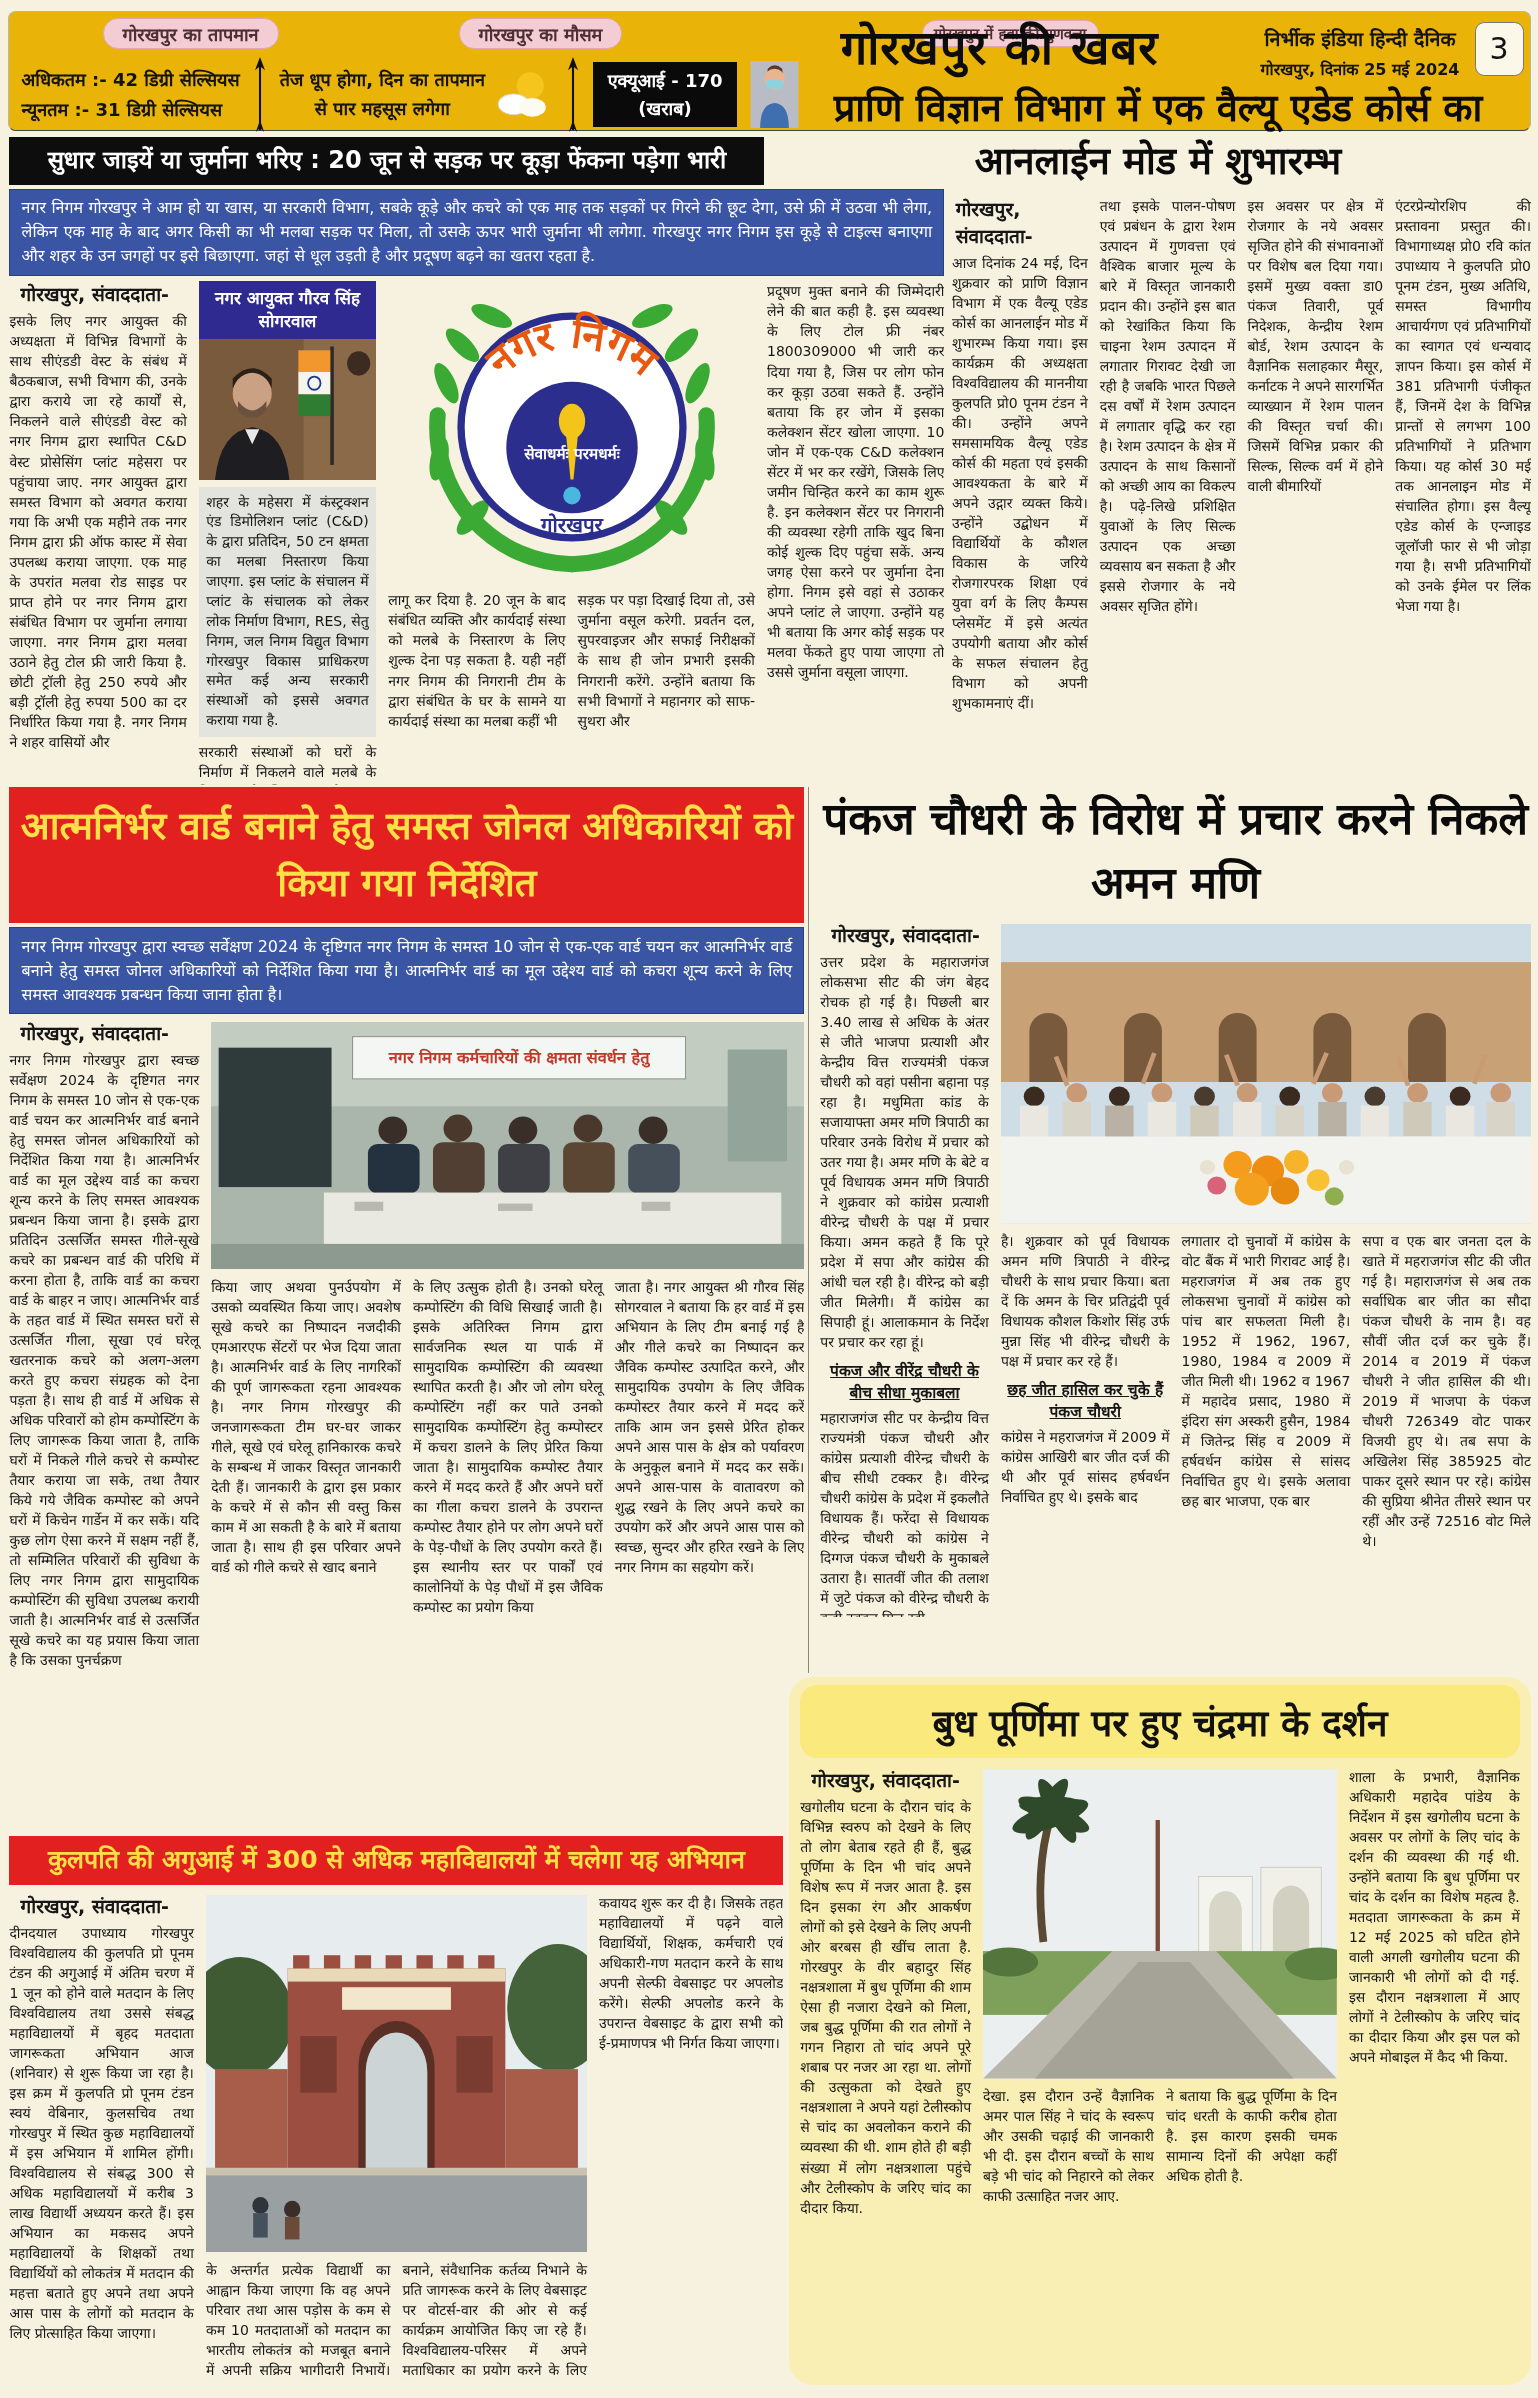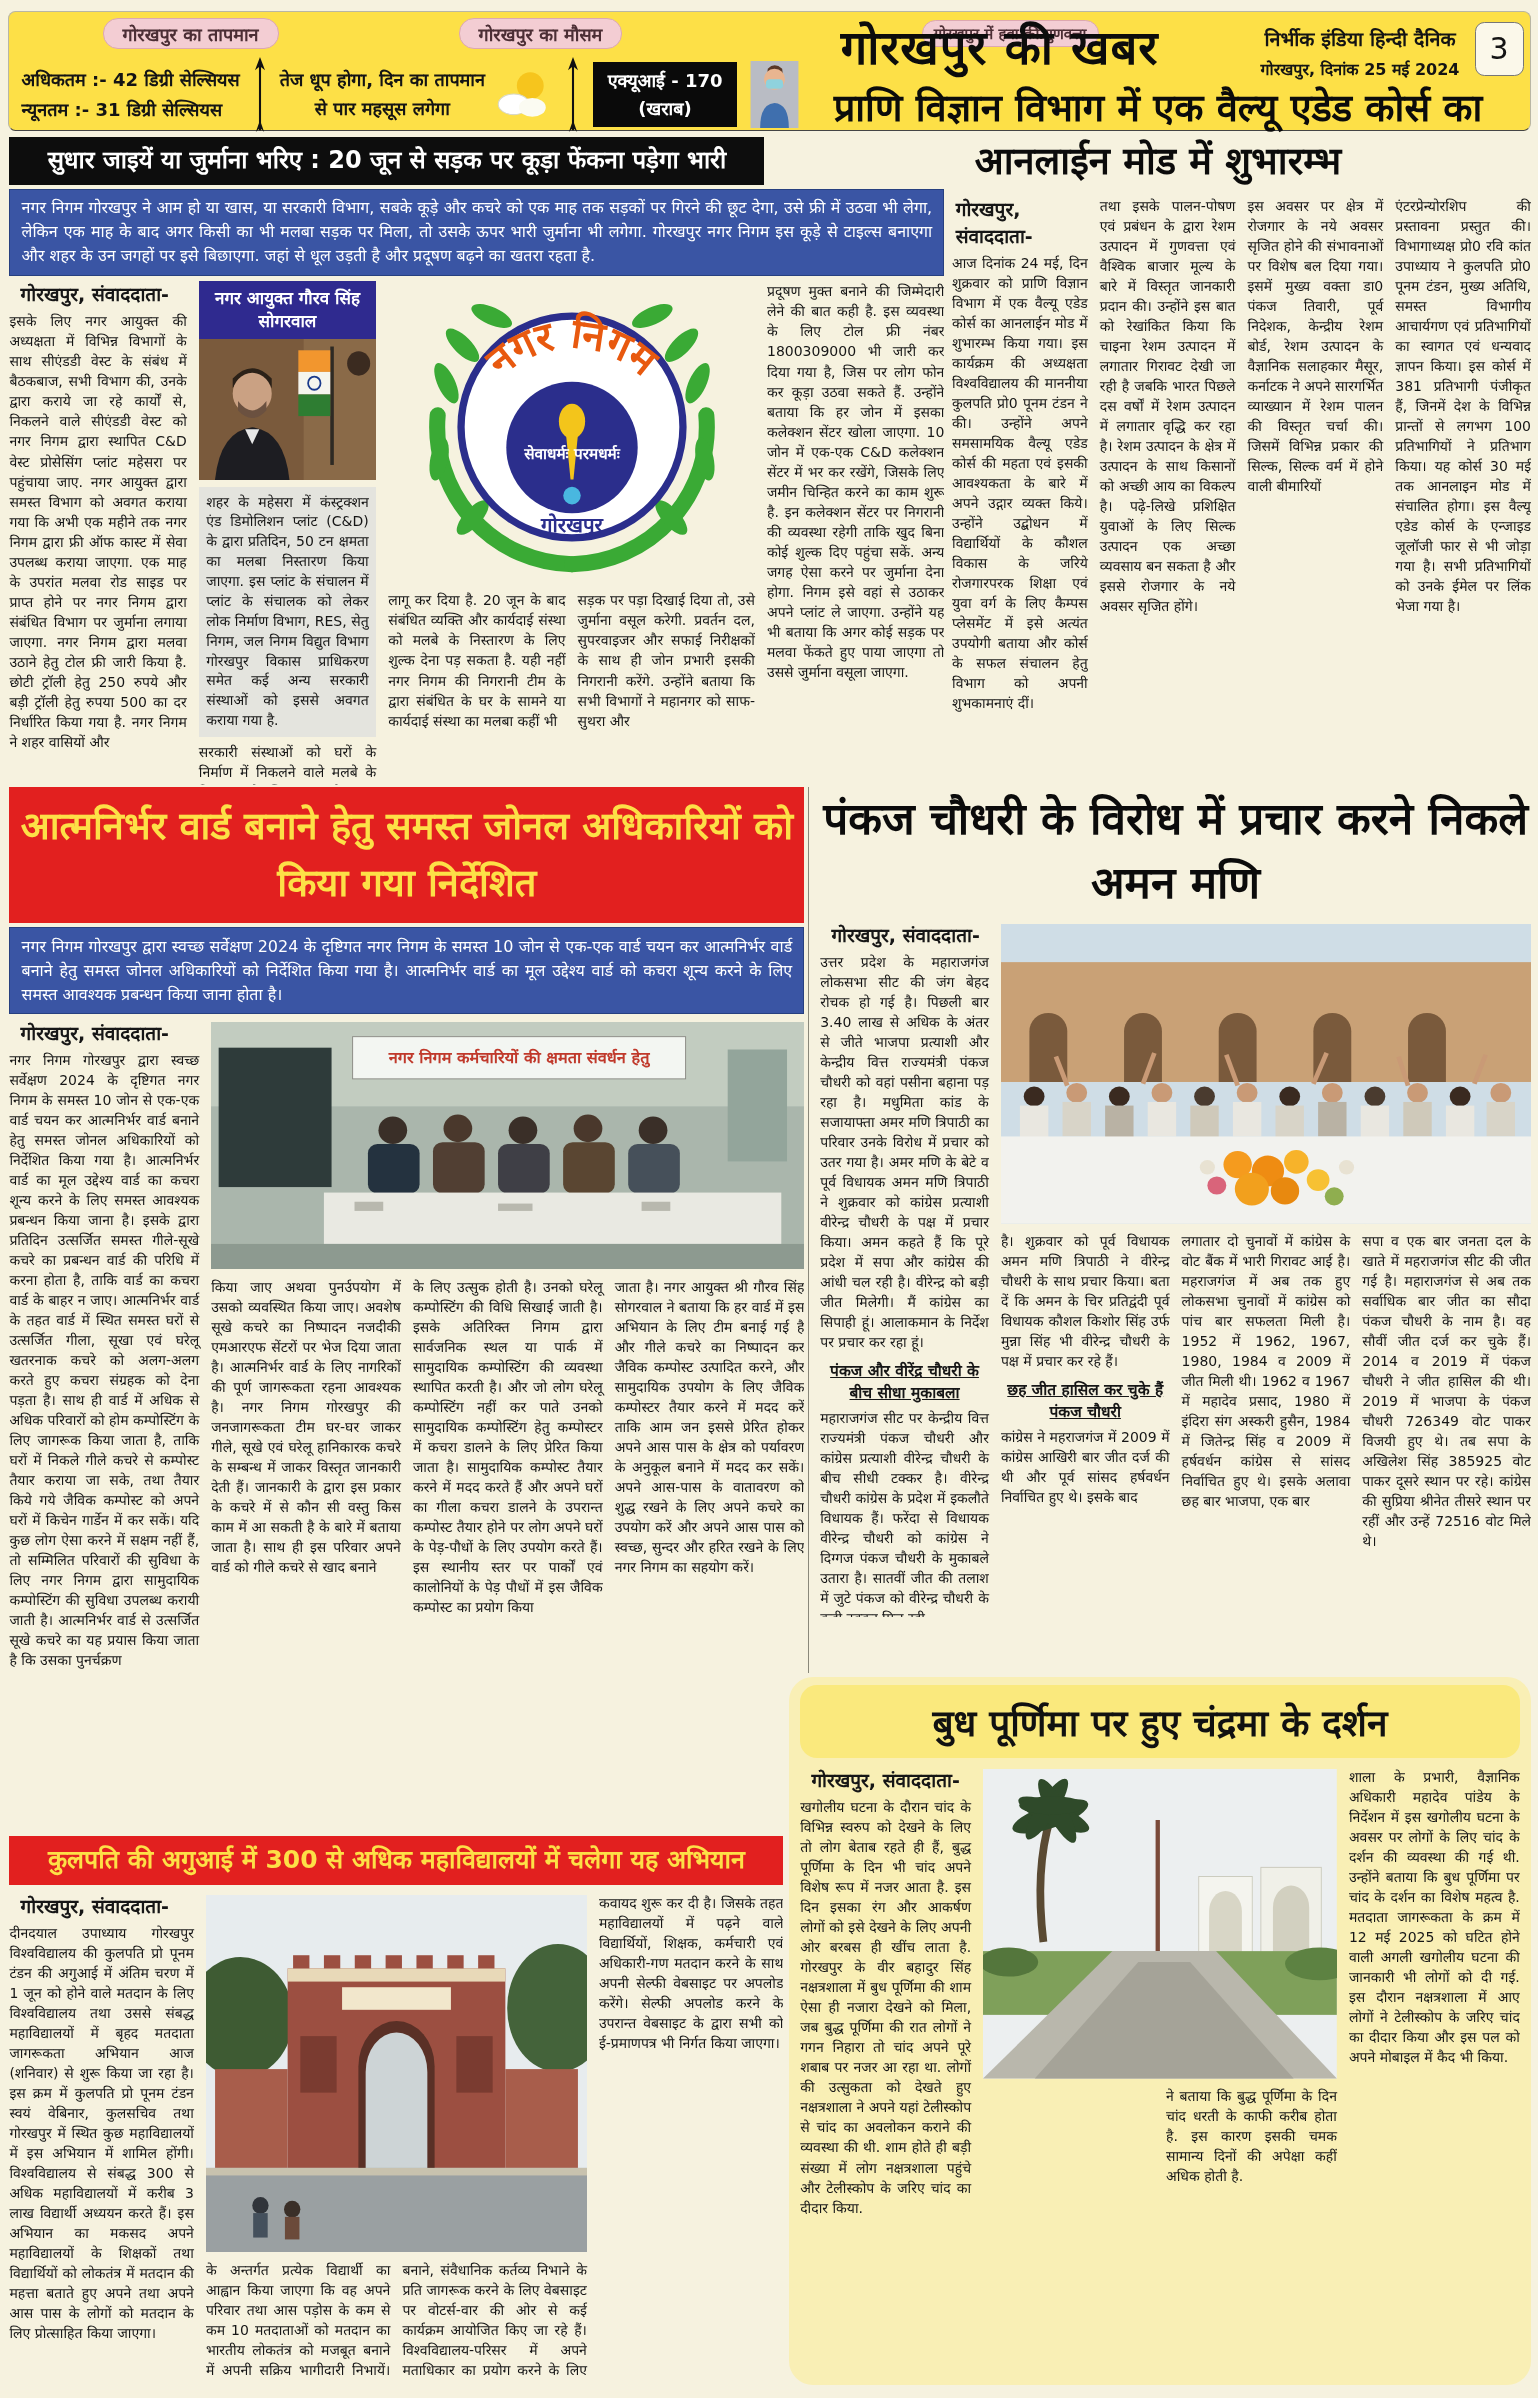--- a/index.html
+++ b/index.html
@@ -1,21 +1,21 @@
 <!DOCTYPE html>
 <html style="font-size:15px"><head>
 <meta charset="utf-8">
 <style>
   * { box-sizing:border-box; margin:0; padding:0; }
   body { background:#c9c6b8; font-family:"DejaVu Sans","Liberation Sans",sans-serif; }
   .page { position:relative; width:1538px; height:2399px; background:#f6f2df; overflow:hidden; color:#141414; margin:0 auto; }
 
   
   .header { position:absolute; left:7.5px; top:11.2px; width:1523px; height:120px;
-            background:#fde047; border:0.9px solid #b9b6a4; border-bottom:1.9px solid #444; border-radius:7.5px; }
+            background:#eab308; border:0.9px solid #b9b6a4; border-bottom:1.9px solid #444; border-radius:7.5px; }
   .pill { position:absolute; background:#f3cdd3; border:1.9px solid #dda8b0; border-radius:15px;
           padding:2.8px 19px; font-weight:bold; font-size:18px; color:#4c2e35; white-space:nowrap; }
   .infos { position:absolute; top:45px; left:13px; display:flex; align-items:center; gap:13px; }
   .temp { font-size:18px; font-weight:bold; line-height:1.65; white-space:nowrap; }
   .wx { text-align:center; font-size:18px; font-weight:bold; line-height:1.6; }
   .wxwrap { display:flex; align-items:center; gap:5.6px; }
   .aqi { background:#0a0a0a; color:#fff; text-align:center; font-weight:bold; font-size:18px;
          padding:4.7px 15px; line-height:1.55; white-space:nowrap; }
   .mast { position:absolute; left:745px; top:9.4px; width:770px; display:flex; align-items:flex-start; gap:15px; }
   .mast-title { font-size:47px; font-weight:bold; letter-spacing:0.9px; color:#0c0c0c; flex:1; text-align:center; line-height:1.1; }
@@ -340,20 +340,21 @@
             <ellipse cx="86" cy="46" rx="40" ry="11" transform="rotate(60 86 46)"></ellipse>
             <ellipse cx="80" cy="40" rx="38" ry="10"></ellipse>
           </g>
           <rect y="200" width="410" height="70" fill="#7fa05a"></rect>
           <ellipse cx="30" cy="212" rx="34" ry="16" fill="#54763c"></ellipse>
           <ellipse cx="390" cy="214" rx="40" ry="18" fill="#5d8242"></ellipse>
           <path d="M0 340 L150 200 L270 200 L410 340 Z" fill="#b9b7ac"></path>
           <path d="M60 340 L180 212 L240 212 L360 340 Z" fill="#a5a398"></path>
         </svg>
       </div>
+      <div class="txt" style="grid-area:c2">देखा. इस दौरान उन्हें वैज्ञानिक अमर पाल सिंह ने चांद के स्वरूप और उसकी चढ़ाई की जानकारी भी दी. इस दौरान बच्चों के साथ बड़े भी चांद को निहारने को लेकर काफी उत्साहित नजर आए.</div>
       <div class="txt" style="grid-area:c3">ने बताया कि बुद्ध पूर्णिमा के दिन चांद धरती के काफी करीब होता है. इस कारण इसकी चमक सामान्य दिनों की अपेक्षा कहीं अधिक होती है.</div>
       <div class="txt" style="grid-area:c4">शाला के प्रभारी, वैज्ञानिक अधिकारी महादेव पांडेय के निर्देशन में इस खगोलीय घटना के अवसर पर लोगों के लिए चांद के दर्शन की व्यवस्था की गई थी. उन्होंने बताया कि बुध पूर्णिमा पर चांद के दर्शन का विशेष महत्व है. मतदाता जागरूकता के क्रम में 12 मई 2025 को घटित होने वाली अगली खगोलीय घटना की जानकारी भी लोगों को दी गई. इस दौरान नक्षत्रशाला में आए लोगों ने टेलीस्कोप के जरिए चांद का दीदार किया और इस पल को अपने मोबाइल में कैद भी किया.</div>
     </div>
   </section>
 
   <section class="art" style="left:9.4px;top:1836px;width:774px;height:549px">
     <div class="bar-red red-small">कुलपति की अगुआई में 300 से अधिक  महाविद्यालयों में चलेगा यह अभियान</div>
     <div class="g5">
       <div class="txt" style="grid-area:c1">
         <span class="byline">गोरखपुर, संवाददाता-</span>

